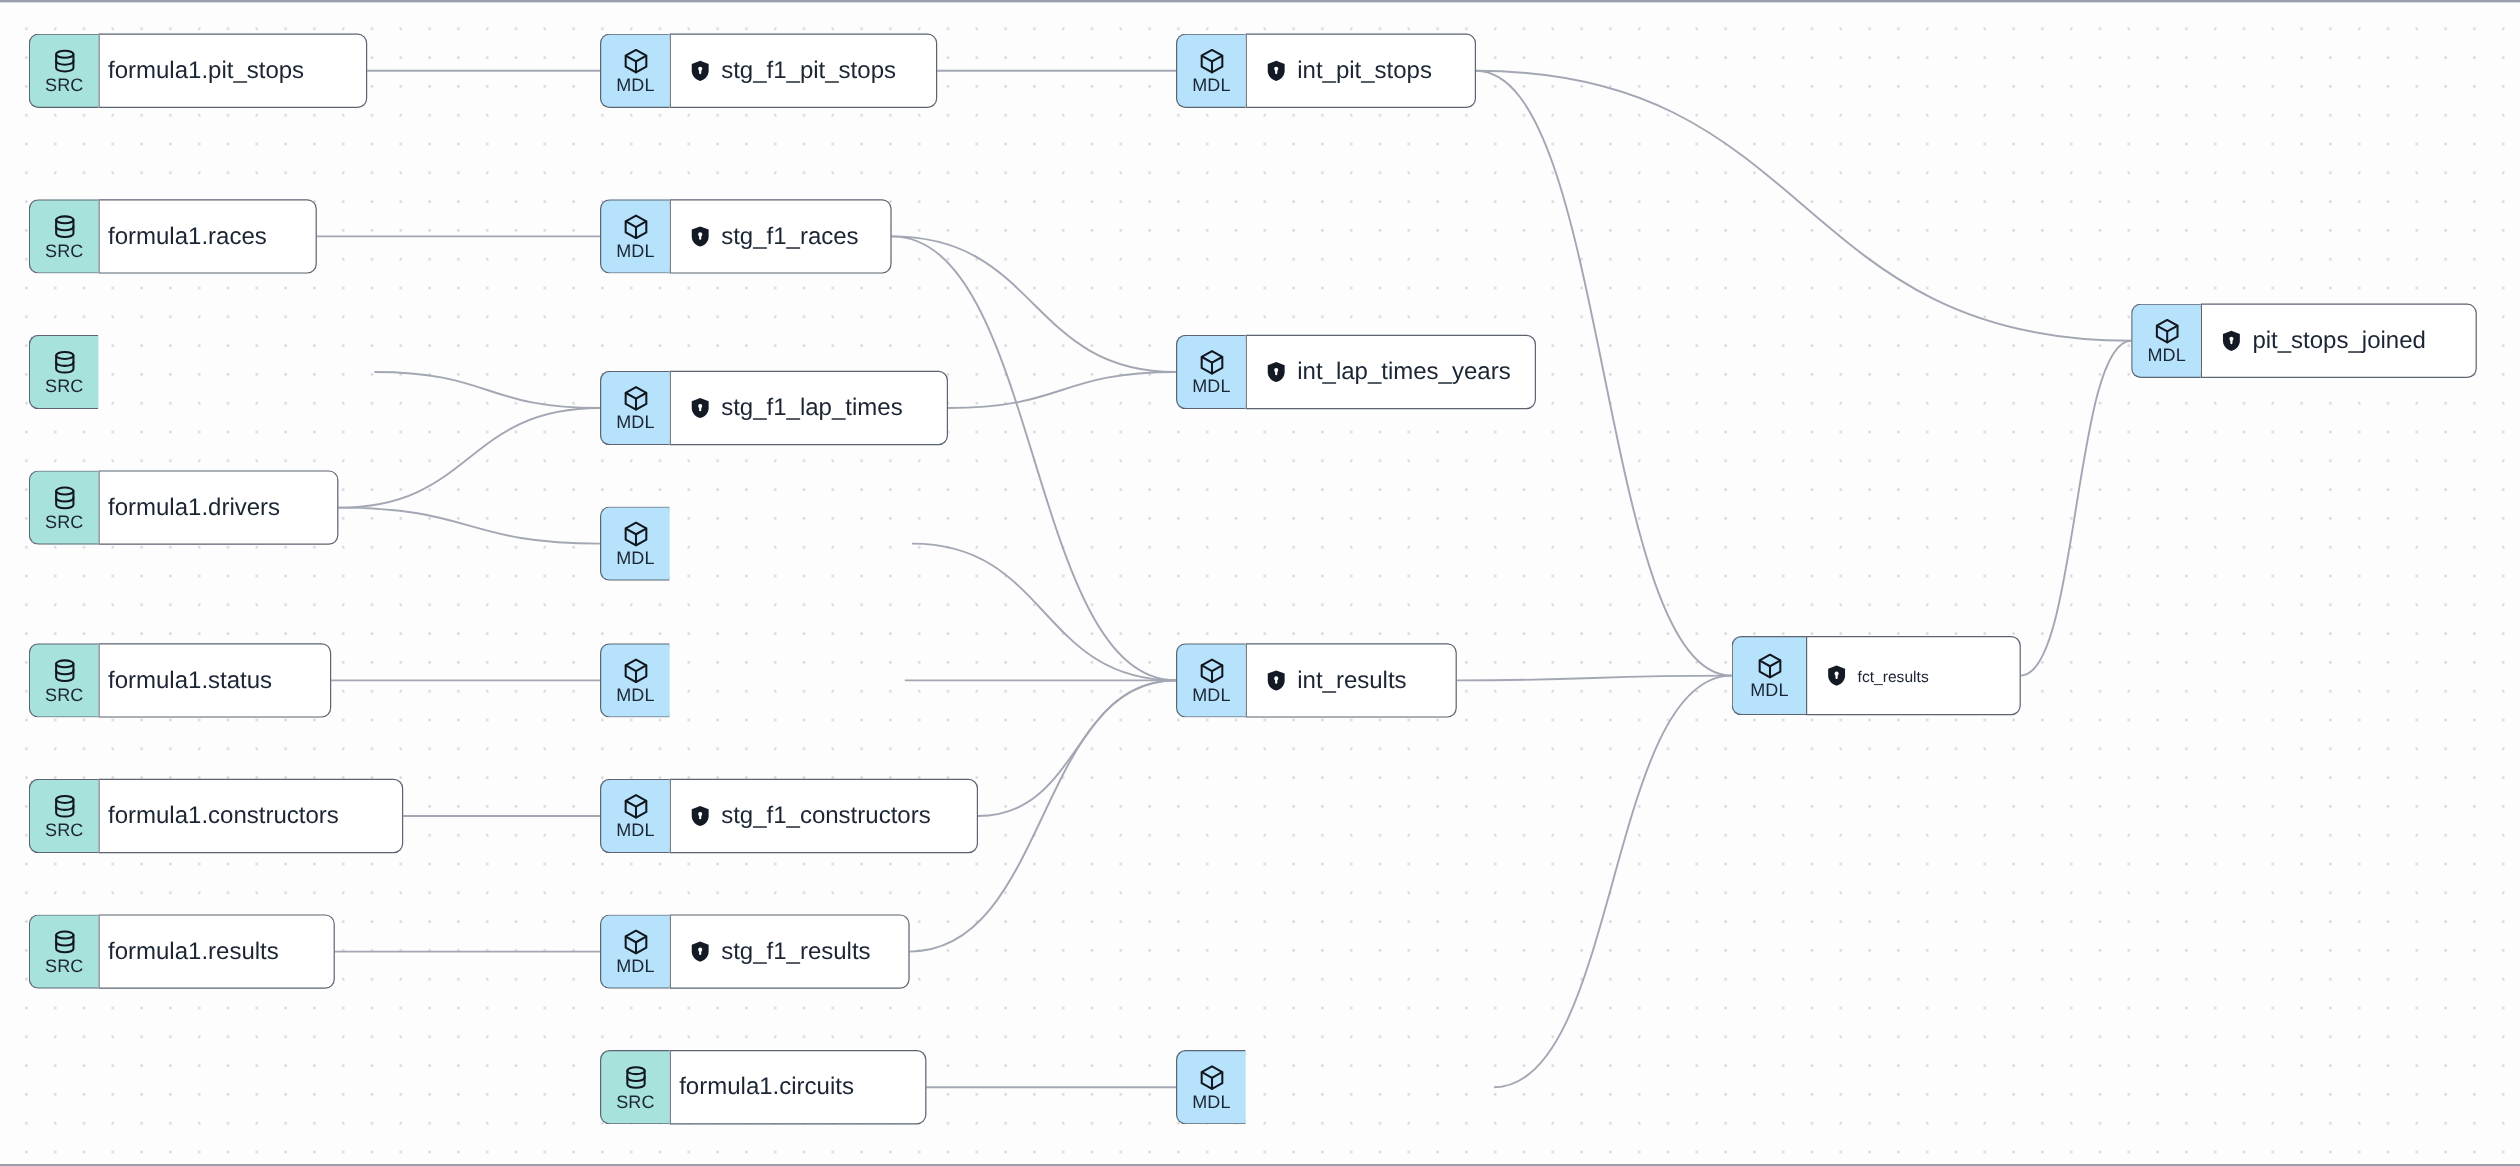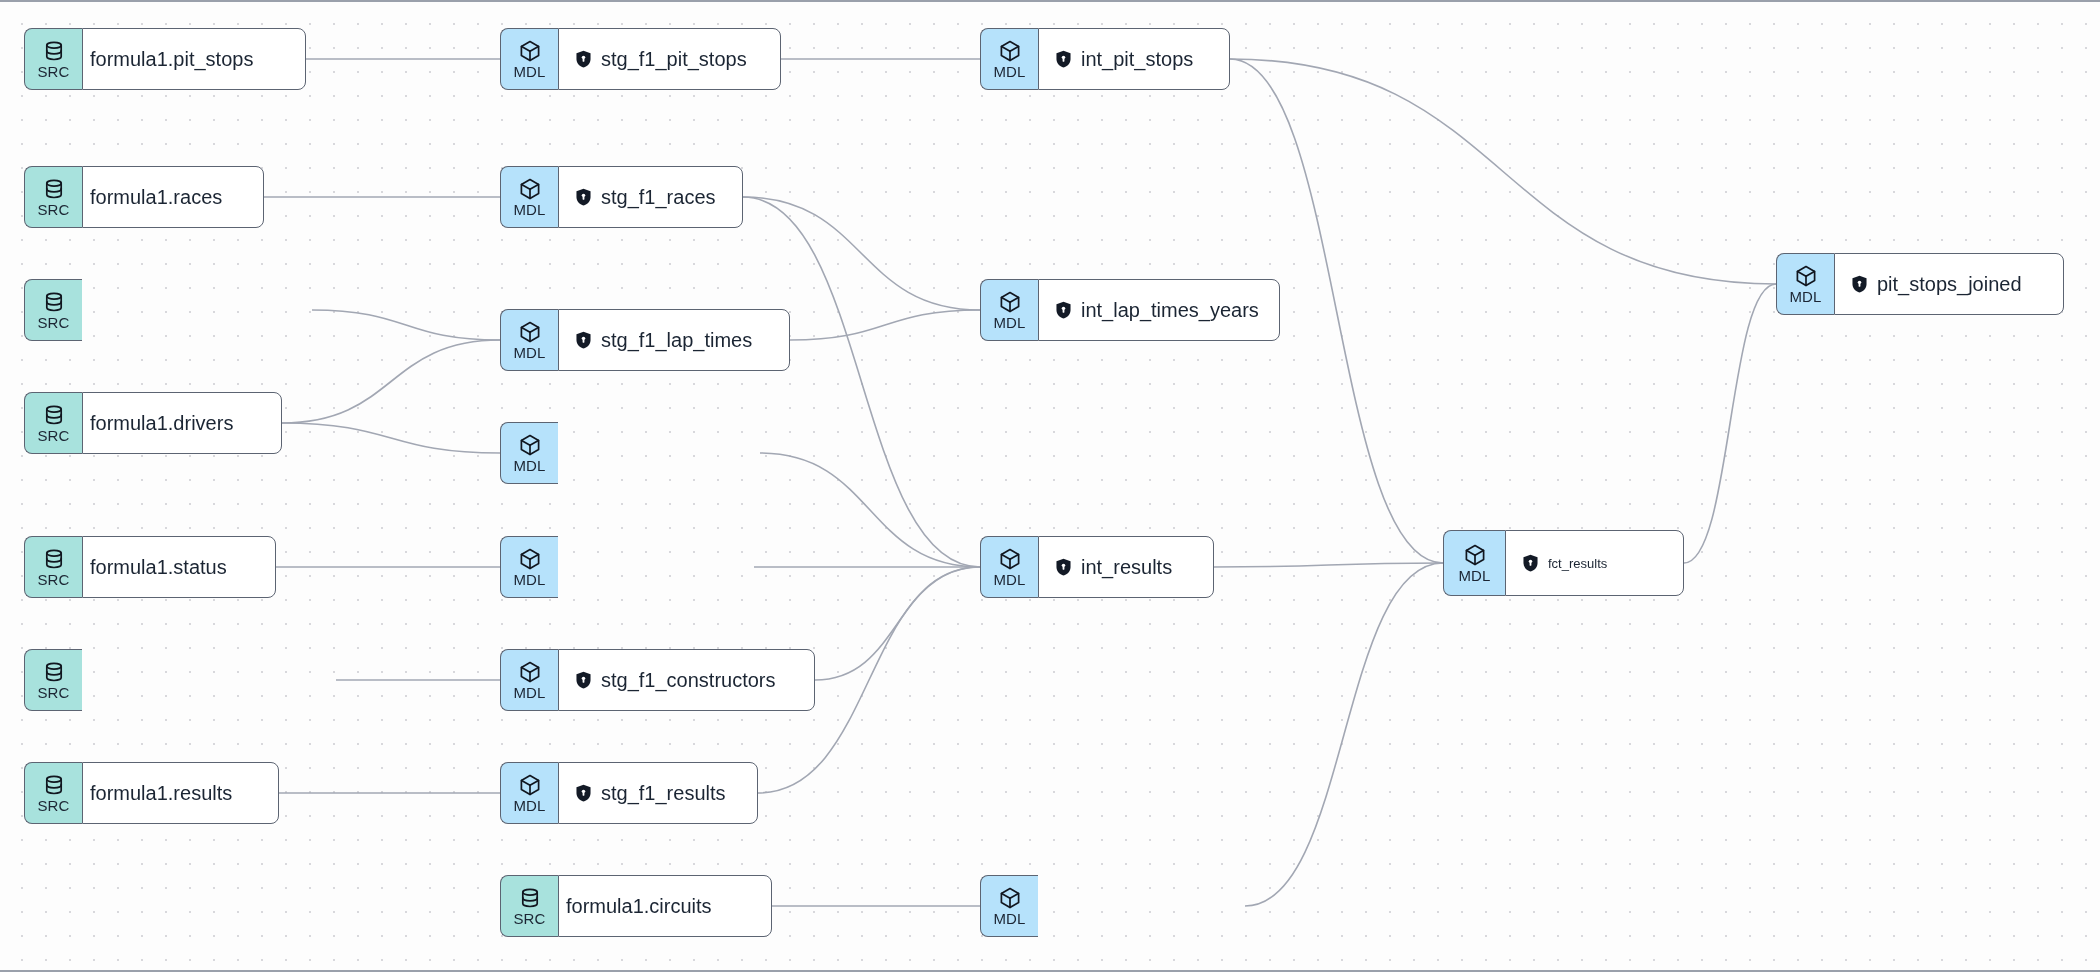--- a/index.html
+++ b/index.html
@@ -224,20 +224,23 @@
         <div class="node-badge">
           <span class="badge-icon">
             <svg viewBox="0 0 24 24" width="24" height="24" fill="none" stroke="#11161f" stroke-width="1.7" stroke-linejoin="round" stroke-linecap="round">
               <ellipse cx="12" cy="6.2" rx="7.2" ry="2.9"></ellipse>
               <path d="M4.8 6.2 L4.8 12 C4.8 13.6 8 14.9 12 14.9 C16 14.9 19.2 13.6 19.2 12 L19.2 6.2"></path>
               <path d="M4.8 11.6 L4.8 17.6 C4.8 19.2 8 20.5 12 20.5 C16 20.5 19.2 19.2 19.2 17.6 L19.2 11.6"></path>
             </svg>
           </span>
           <span class="badge-text">SRC</span>
         </div>
+        <div class="node-body">
+          <span class="node-label">formula1.constructors</span>
+        </div>
       </div>
       <div class="node src" style="left: 24px; top: 760px; width: 255px;">
         <div class="node-badge">
           <span class="badge-icon">
             <svg viewBox="0 0 24 24" width="24" height="24" fill="none" stroke="#11161f" stroke-width="1.7" stroke-linejoin="round" stroke-linecap="round">
               <ellipse cx="12" cy="6.2" rx="7.2" ry="2.9"></ellipse>
               <path d="M4.8 6.2 L4.8 12 C4.8 13.6 8 14.9 12 14.9 C16 14.9 19.2 13.6 19.2 12 L19.2 6.2"></path>
               <path d="M4.8 11.6 L4.8 17.6 C4.8 19.2 8 20.5 12 20.5 C16 20.5 19.2 19.2 19.2 17.6 L19.2 11.6"></path>
             </svg>
           </span>

